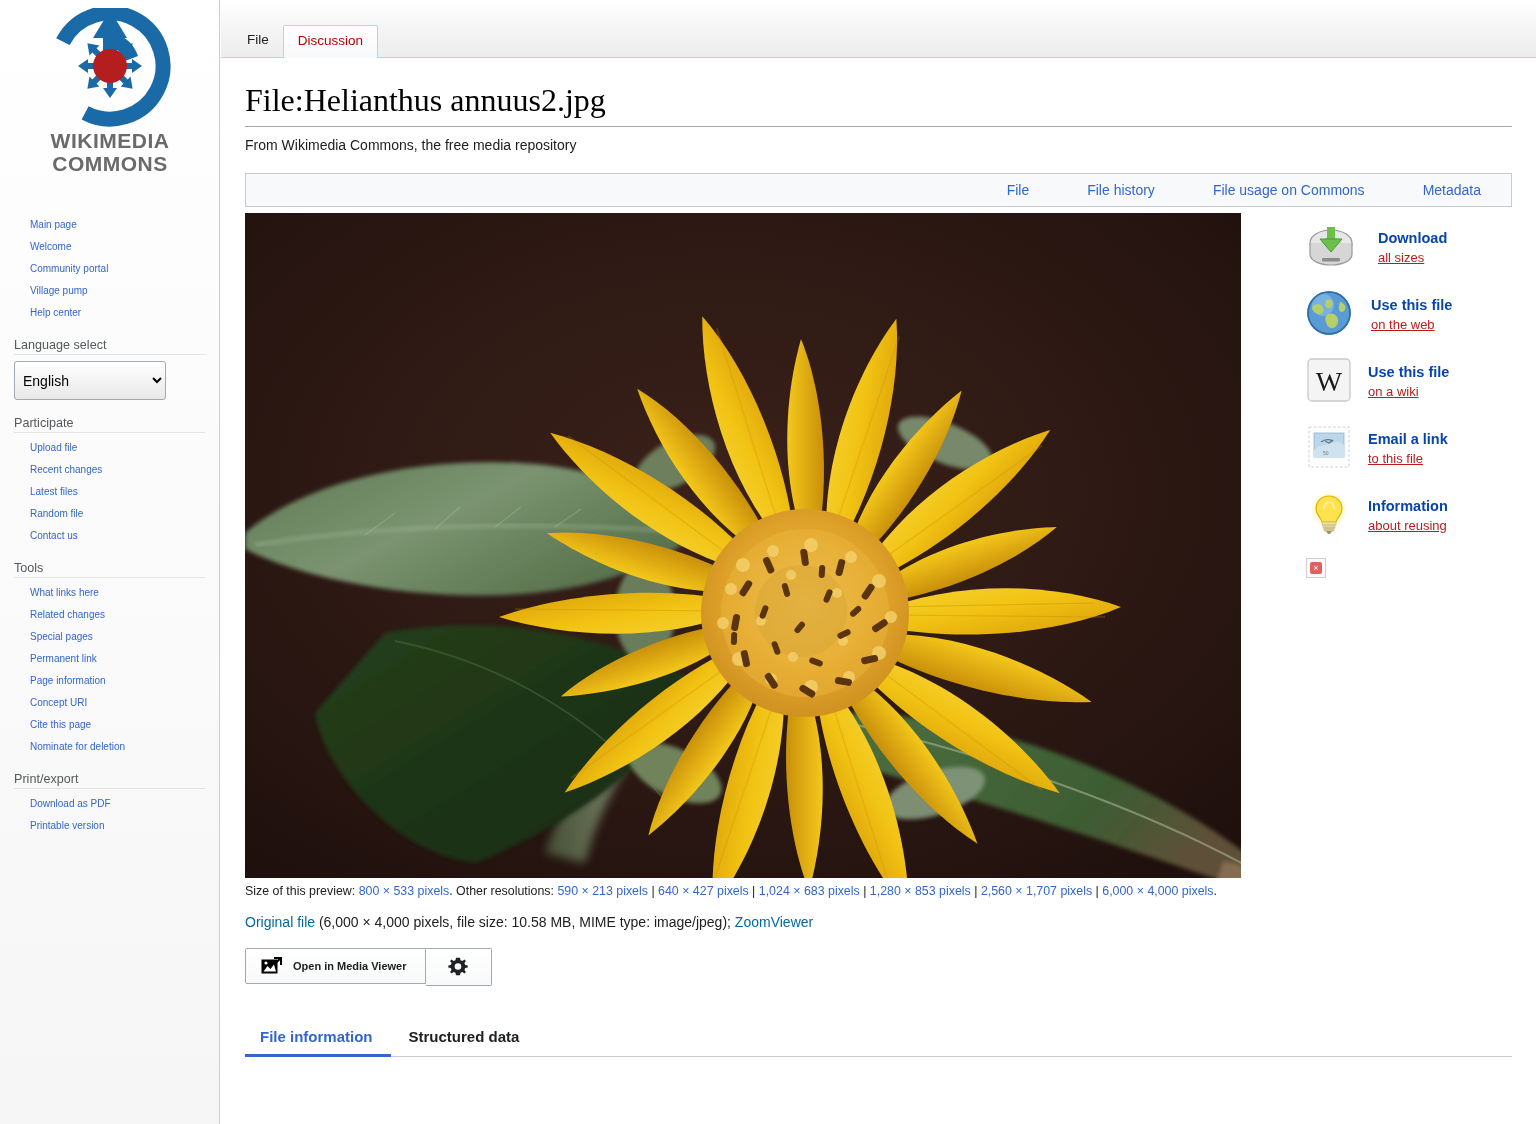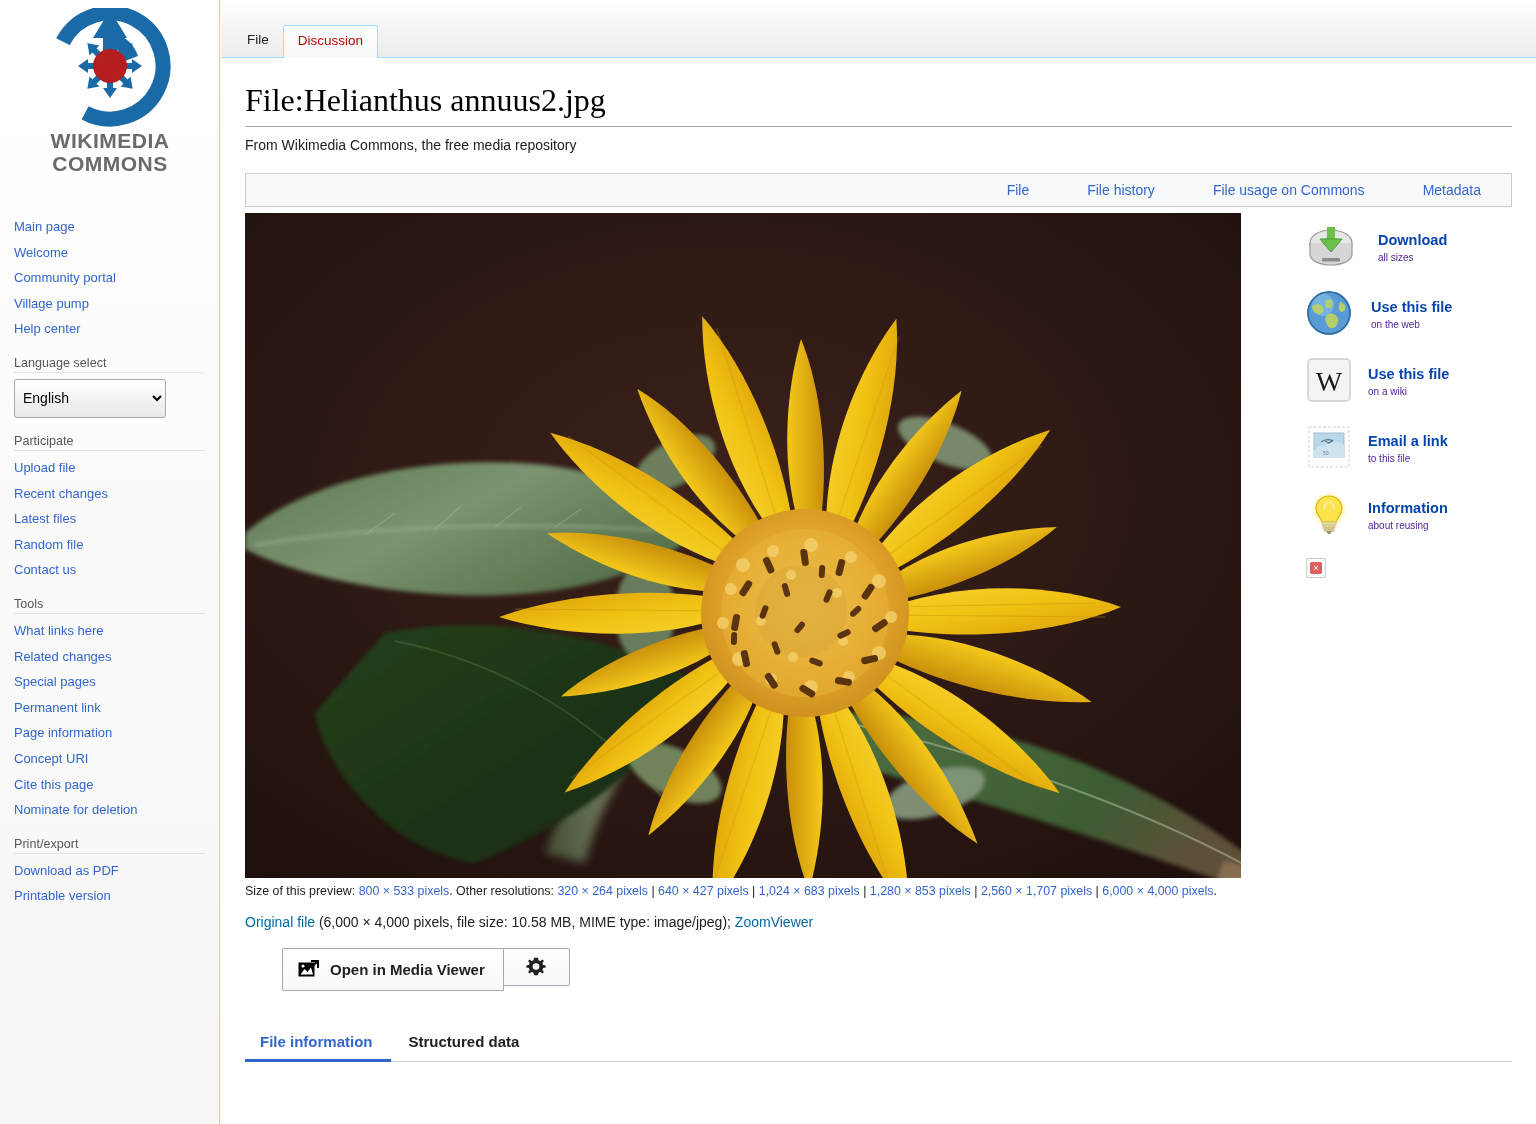--- a/index.html
+++ b/index.html
@@ -44,23 +44,24 @@
     margin: 10px 0 4px 0;
     border-bottom: 1px solid #e4e4e4;
     margin-right: 14px;
   }
   .portal ul { list-style: none; margin: 0; padding: 0; }
   .portal li { margin: 0; padding: 0; line-height: 1.0; }
   .portal li a {
     display: block;
     color: #3366cc;
     text-decoration: none;
-    font-size: 13px;
+    font-size: 10px;
     padding: 5px 0 5px 0;
     line-height: 1.2;
+    margin-left: 16px;
   }
   .sel-wrap { padding: 2px 14px 2px 0; }
   #lang-select {
     width: 152px;
     height: 39px;
     font-family: "Liberation Sans", sans-serif;
     font-size: 14px;
     padding: 2px 4px;
     border: 1px solid #a2a9b1;
     border-radius: 3px;
@@ -186,22 +187,23 @@
   .action-text { line-height: 1.35; }
   .action-text .ttl {
     display: block;
     color: #0645ad;
     font-weight: bold;
     font-size: 14.5px;
     text-decoration: none;
   }
   .action-text .sub {
     display: block;
-    color: #4c1d95;
-    font-size: 10px;
+    color: #b91c1c;
+    font-size: 13px;
+    text-decoration: underline;
   }
   .action.a-download .action-text { padding-left: 10px; }
   .action.a-web .action-text { padding-left: 3px; }
   .broken-img {
     width: 20px; height: 20px;
     border: 1px solid #d0d0d0;
     background: #fafafa;
     display: flex; align-items: center; justify-content: center;
     margin-top: 2px;
   }
@@ -225,31 +227,30 @@
     font-size: 14px;
     margin-top: 13px;
     color: #202122;
   }
   #origline a { color: #0369a1; text-decoration: none; }
 
   
   #mv-row { margin-top: 18px; display: flex; }
   #mv-btn {
     display: flex; align-items: center;
-    height: 43px;
+    height: 36px;
     padding: 0 18px 0 15px;
     background: linear-gradient(to bottom,#ffffff 0%,#f8f9fa 100%);
     border: 1px solid #a2a9b1;
     border-radius: 2px 0 0 2px;
     color: #202122;
     font-weight: bold;
-    font-size: 15px;
+    font-size: 11px;
     cursor: pointer;
     font-family: "Liberation Sans", sans-serif;
-    margin-left: 37px;
   }
   #mv-gear {
     width: 66px; height: 38px;
     background: linear-gradient(to bottom,#ffffff 0%,#f8f9fa 100%);
     border: 1px solid #a2a9b1;
     border-left: none;
     border-radius: 0 2px 2px 0;
     display: flex; align-items: center; justify-content: center;
     cursor: pointer;
   }
@@ -751,21 +752,21 @@
 
         <div class="broken-img">
           <span class="broken-x">×</span>
         </div>
       </div>
     </div>
 
     <div id="sizeline">
       <span>Size of this preview:</span>
       <a href="#">800 × 533 pixels</a><span>. Other resolutions:</span>
-      <a href="#">320 × 264 pixels</a><span> | </span><a href="#">640 × 427 pixels</a><span> | </span><a href="#">1,024 × 683 pixels</a><span> | </span><a href="#">1,280 × 853 pixels</a><span> | </span><a href="#">2,560 × 1,707 pixels</a><span> | </span><a href="#">6,000 × 4,000 pixels</a><span>.</span>
+      <a href="#">590 × 213 pixels</a><span> | </span><a href="#">640 × 427 pixels</a><span> | </span><a href="#">1,024 × 683 pixels</a><span> | </span><a href="#">1,280 × 853 pixels</a><span> | </span><a href="#">2,560 × 1,707 pixels</a><span> | </span><a href="#">6,000 × 4,000 pixels</a><span>.</span>
     </div>
 
     <div id="origline">
       <a href="#">Original file</a><span> (6,000 × 4,000 pixels, file size: 10.58 MB, MIME type: image/jpeg); </span><a href="#">ZoomViewer</a>
     </div>
 
     <div id="mv-row">
       <button id="mv-btn">
         <svg class="mv-icon" width="21" height="18" viewBox="0 0 21 18">
           <rect x="0.5" y="2.5" width="16" height="14" fill="#000"></rect>

